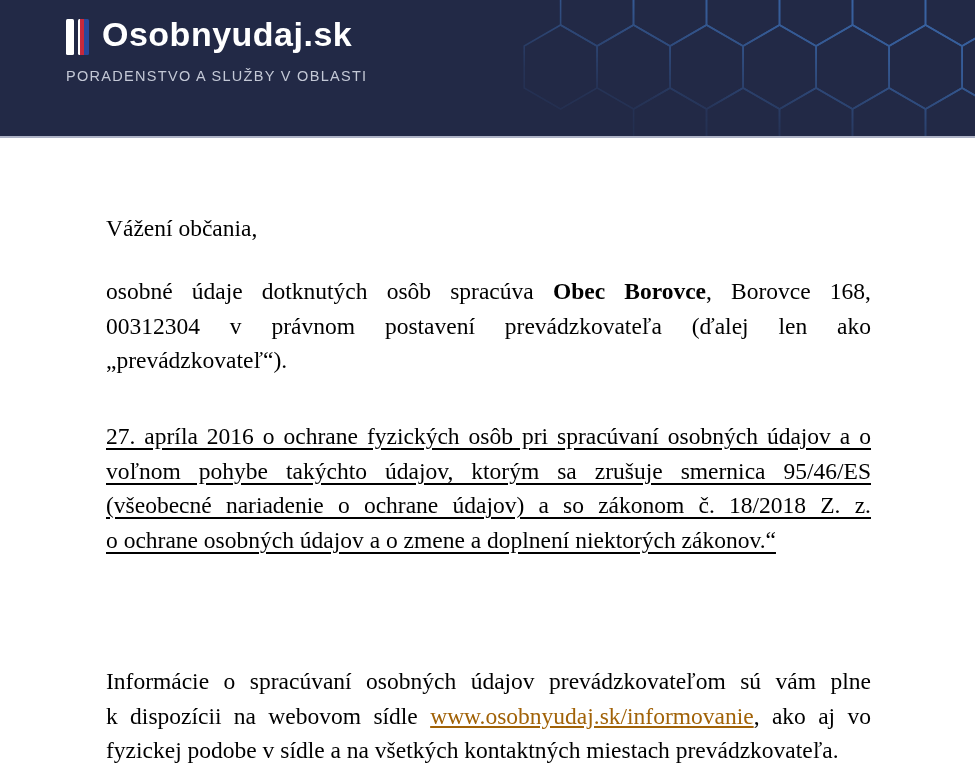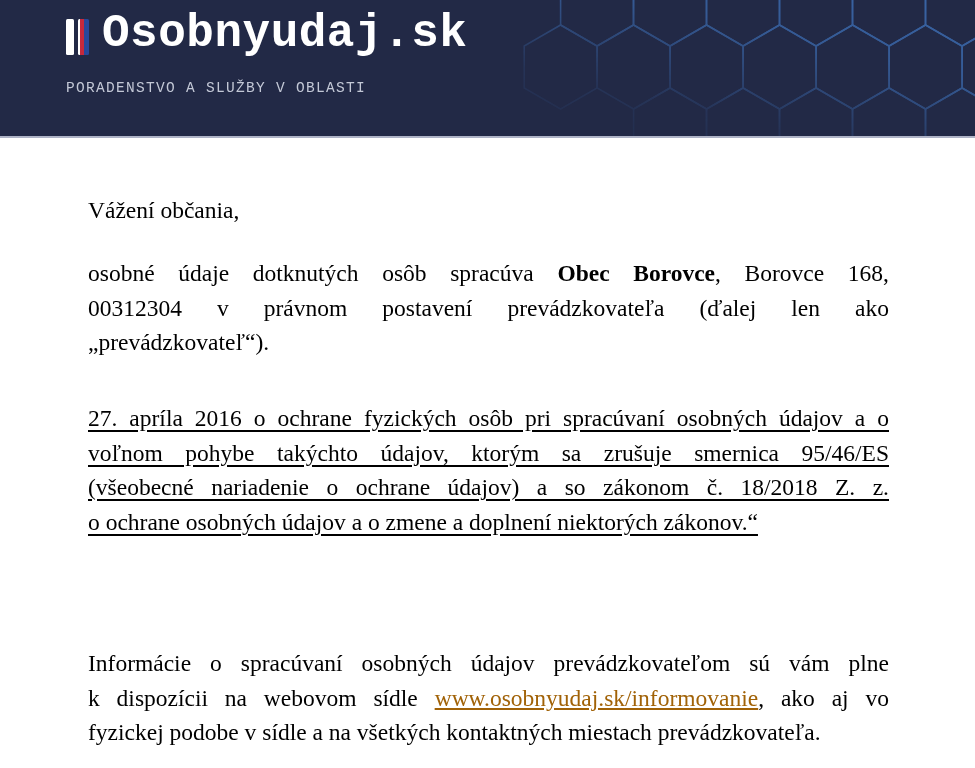--- a/index.html
+++ b/index.html
@@ -8,26 +8,26 @@
   
   .header{position:absolute;top:0;left:0;right:0;height:136px;background:#222946;
           border-bottom:2px solid #aeb3c6;overflow:hidden;}
   .hexwrap{position:absolute;top:0;right:0;width:560px;height:136px;}
   .brand{position:absolute;top:0;left:66px;z-index:2;}
   .logo-row{display:flex;align-items:flex-start;margin-top:16px;}
   .flag{display:flex;gap:4px;height:36px;margin-top:3px;}
   .flag .bar1{width:8px;height:36px;background:#ffffff;border-radius:1.5px;}
   .flag .bar2{width:11px;height:36px;border-radius:1.5px;
               background:linear-gradient(to right,#ffffff 0 18%,#c6293c 18% 55%,#27489b 55% 100%);}
-  .logo-text{margin-left:13px;color:#ffffff;font-family:Liberation Mono, monospace;
-             font-weight:bold;font-size:46px;line-height:36px;letter-spacing:0.5px;}
-  .tagline{margin-top:22px;color:#c3c8d6;font-family:Liberation Mono, monospace;
+  .logo-text{margin-left:13px;color:#ffffff;font-family:Liberation Sans, sans-serif;
+             font-weight:bold;font-size:34px;line-height:36px;letter-spacing:0.5px;}
+  .tagline{margin-top:10px;color:#c3c8d6;font-family:Liberation Sans, sans-serif;
            font-size:14.5px;line-height:22px;letter-spacing:1.3px;}
   
-  .doc p{position:absolute;left:88px;right:86px;margin:0;font-size:23.5px;line-height:34.6px;}
+  .doc p{position:absolute;left:88px;right:86px;margin:18px;font-size:23.5px;line-height:34.6px;}
   .line{display:block;height:34.6px;overflow:hidden;text-align:justify;text-align-last:justify;}
   .line.last{text-align-last:left;}
   .p1{top:193px;}
   .p2{top:256px;}
   .p3{top:401px;}
   .p4{top:646px;}
   .underlined .line{text-decoration:underline;text-decoration-thickness:1.8px;text-underline-offset:4px;}
   .doclink{color:#a16207;text-decoration:underline;cursor:pointer;}
   b{font-weight:bold;}
 </style>

